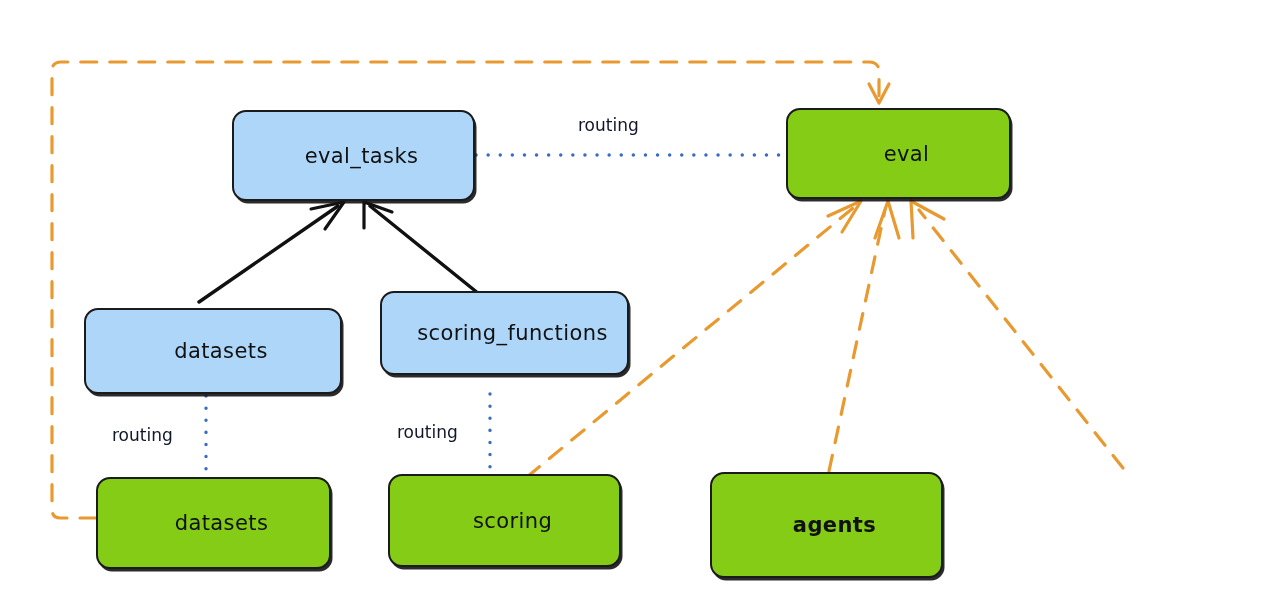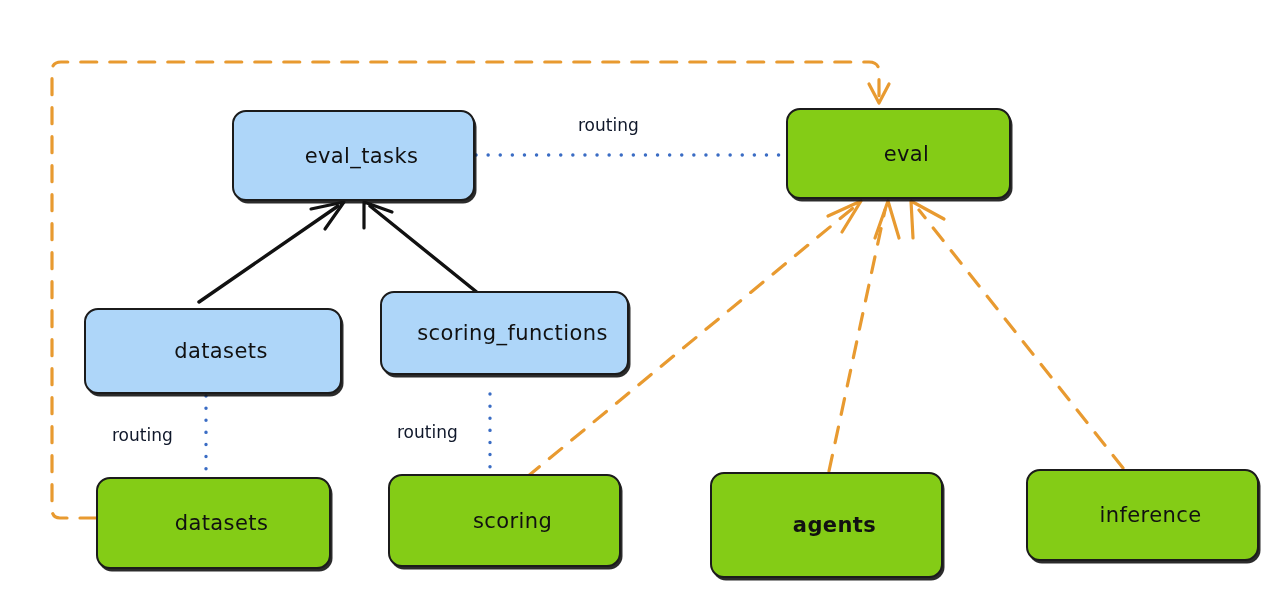--- a/index.html
+++ b/index.html
@@ -129,23 +129,20 @@
   </div>
 
   <div class="node green" style="left:388px; top:474px; width:233px; height:93px;">
     <span class="node-label">scoring</span>
   </div>
 
   <div class="node green" style="left:710px; top:472px; width:233px; height:106px;font-weight:bold;">
     <span class="node-label">agents</span>
   </div>
 
-  <div class="node green" style="left:1026px; top:469px; width:233px; height:92px;">
-    <span class="node-label">inference</span>
-  </div>
 
   <div class="edge-label" style="left:578px; top:115px;">routing</div>
 
   <div class="edge-label" style="left:112px; top:425px;">routing</div>
 
   <div class="edge-label" style="left:397px; top:422px;">routing</div>
 
 </div>
 
 </body></html>

